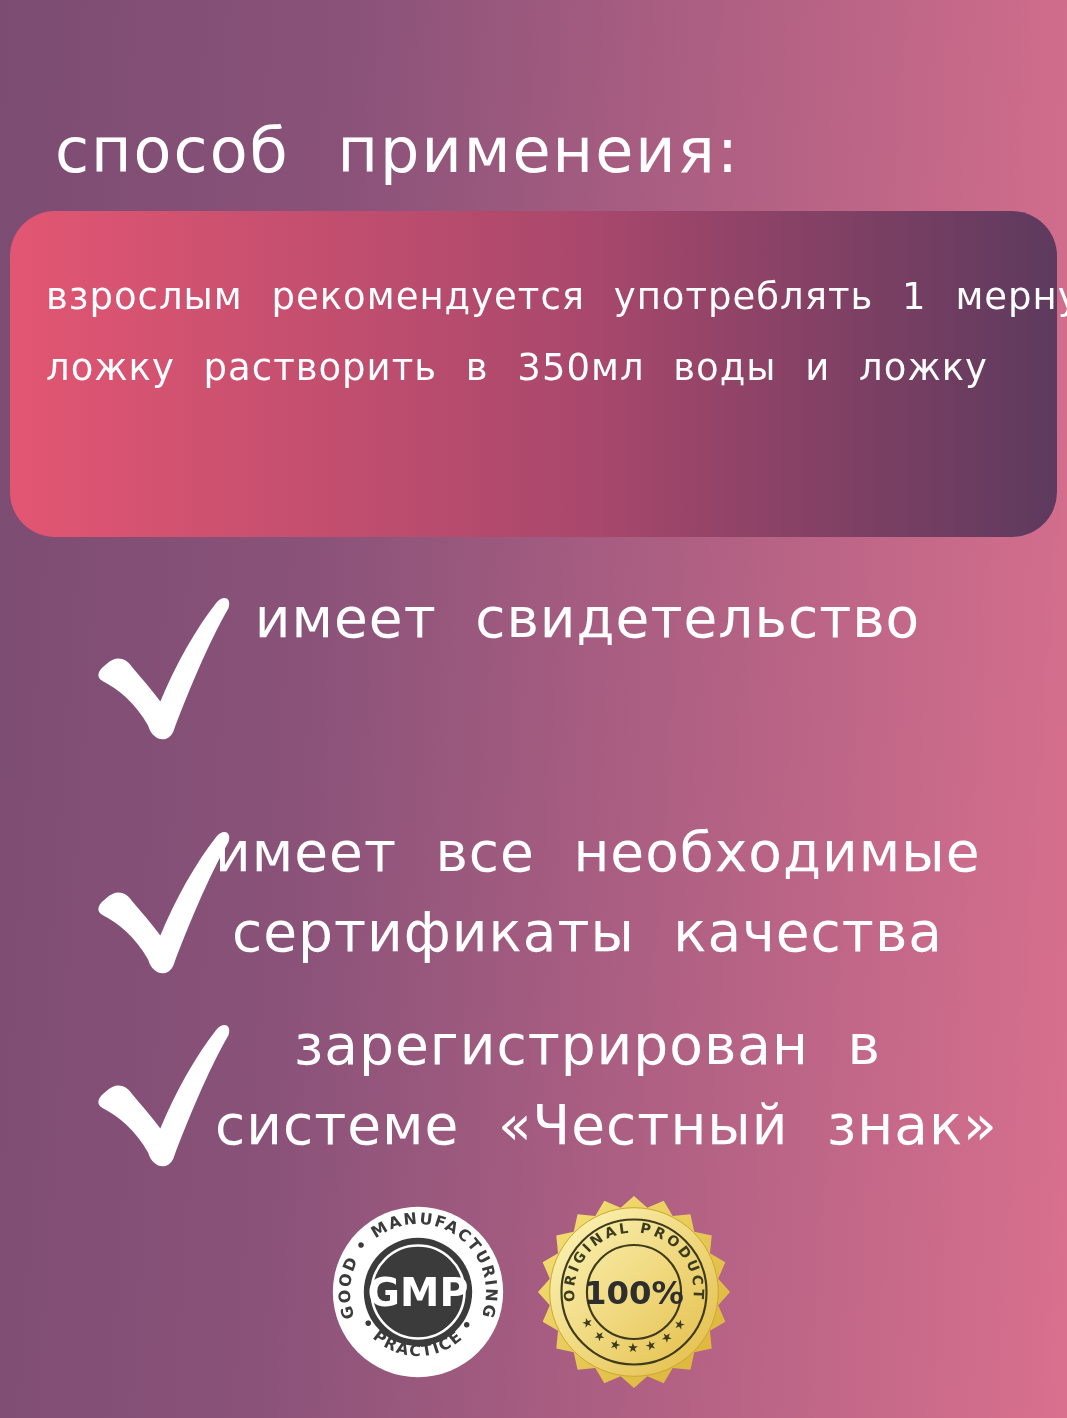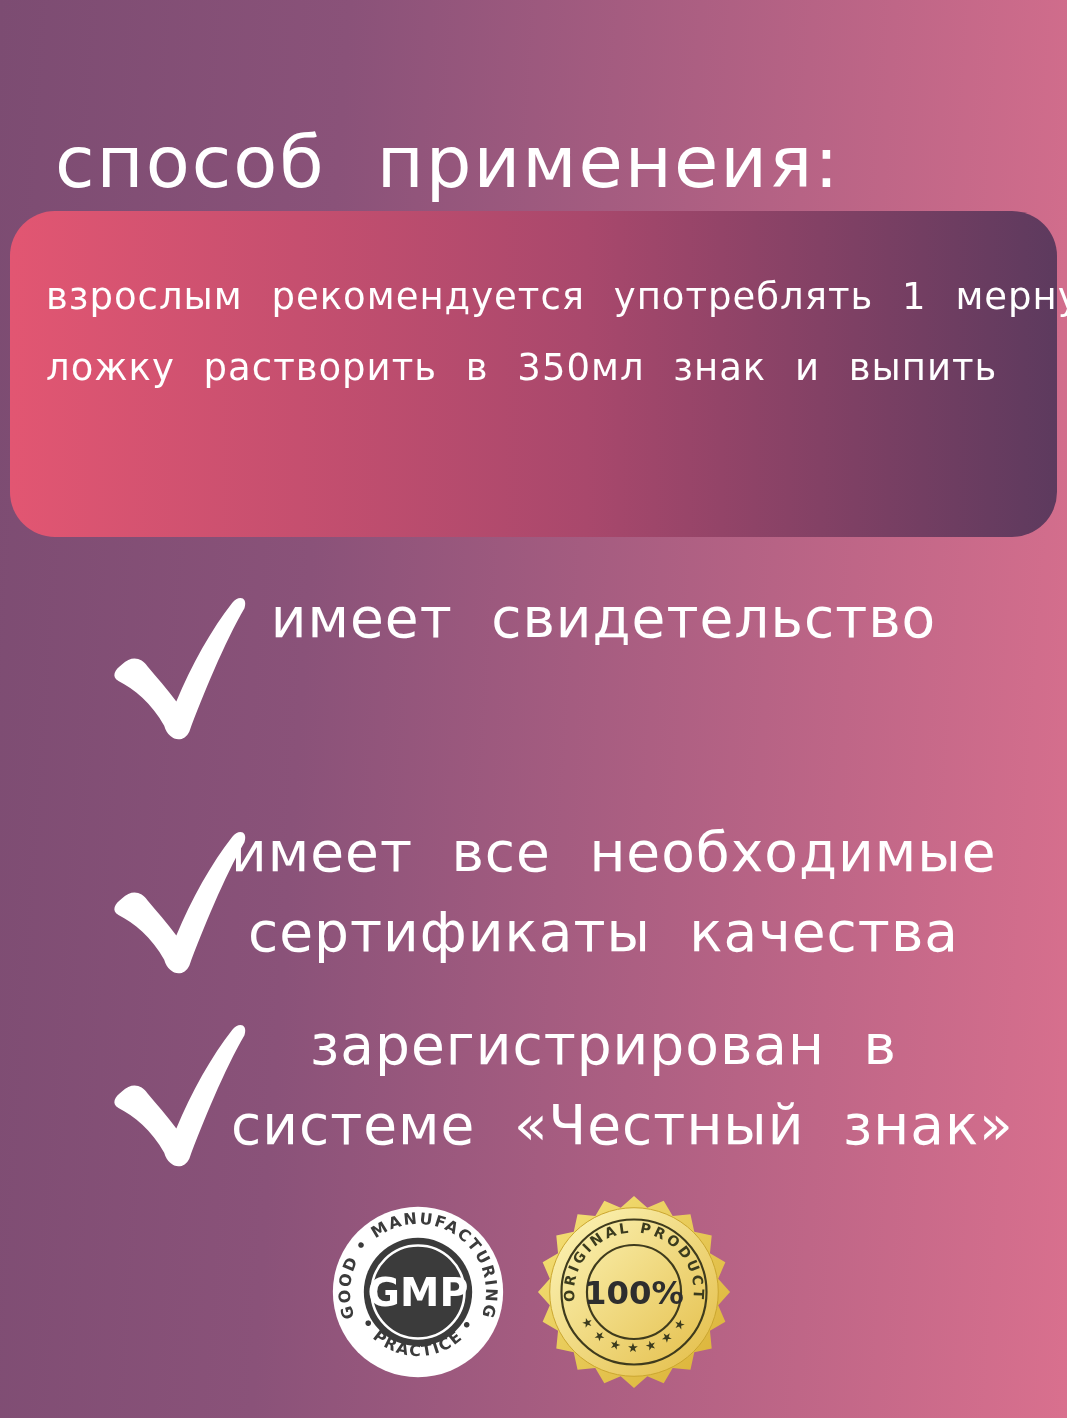--- a/index.html
+++ b/index.html
@@ -13,21 +13,21 @@
     background: linear-gradient(94deg,
       var(--bg-left, #7c4c72) 0%,
       #8a5279 30%,
       var(--bg-right, #d9708e) 100%);
   }
 
   .title {
     position: absolute;
     left: 55px;
     top: 72px;
-    font-size: 72px;
+    font-size: 62px;
     font-weight: normal;
     letter-spacing: 2px;
     word-spacing: 26px;
     white-space: nowrap;
   }
 
   .card {
     position: absolute;
     left: 10px;
     top: 211px;
@@ -45,21 +45,21 @@
     margin: 0;
     font-size: 37px;
     line-height: 71px;
     letter-spacing: 1px;
     word-spacing: 16px;
     white-space: nowrap;
   }
 
   .feature {
     position: absolute;
-    left: 16px;
+    left: 0;
     width: 903px;
     height: 170px;
   }
   .feature .check {
     position: absolute;
     left: 95px;
     top: 14px;
     width: 140px;
     height: 152px;
   }
@@ -96,21 +96,21 @@
 </style>
 </head>
 <body>
 
 <div class="page" style="--bg-left: #7c4c72; --bg-right: #d9708e; --card-left: #e25672; --card-right: #5d3a5e;">
 
   <h1 class="title">способ применеия:</h1>
 
   <div class="card">
     <p>взрослым рекомендуется употреблять 1 мерную</p>
-    <p>ложку растворить в 350мл знак и выпить</p>
+    <p>ложку растворить в 350мл воды и ложку</p>
   </div>
 
   <div class="feature f1">
     <svg class="check" viewBox="0 0 150 160" aria-hidden="true">
       <path fill="#ffffff" d="M 12,76 C 22,66 33,69 39,78 C 49,90 60,102 70,116
         C 86,77 108,38 130,10 C 136,2 147,3 143,16 C 122,52 98,110 84,148
         C 78,161 62,159 57,142 C 44,118 24,102 8,94 C 0,89 4,82 12,76 Z"></path>
     </svg>
     <div class="ftext">
       <div>имеет свидетельство</div>

